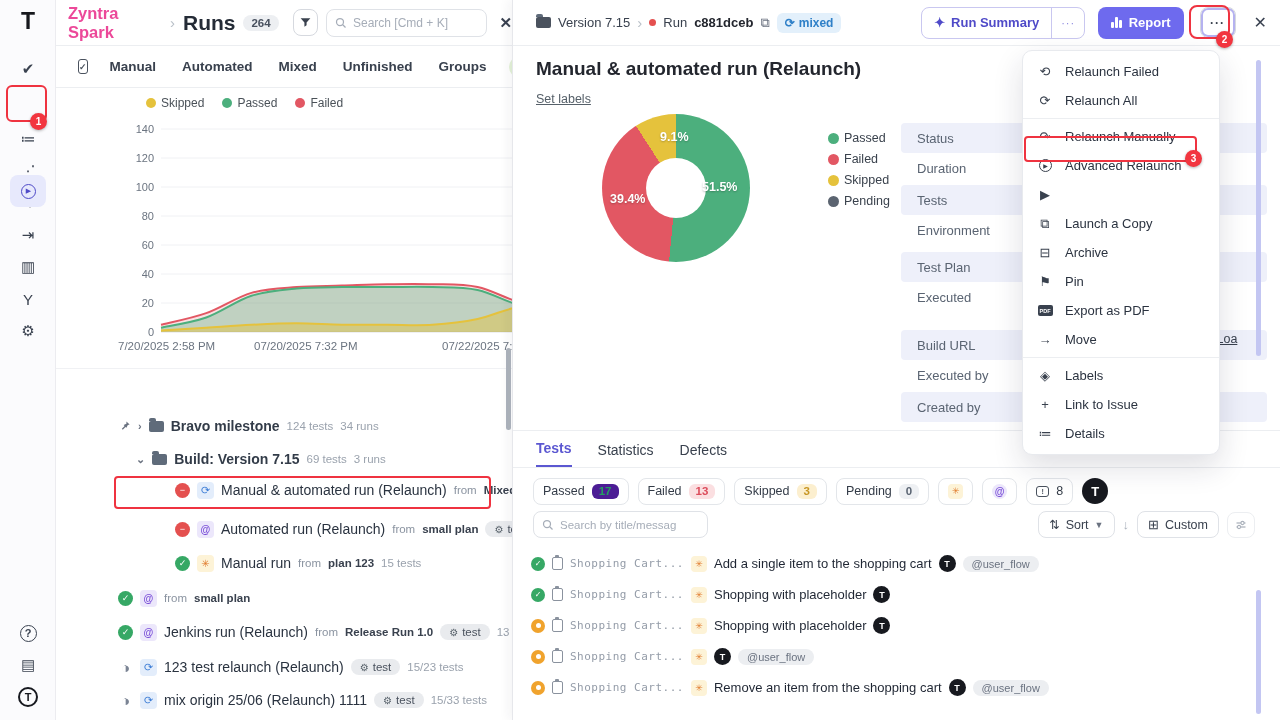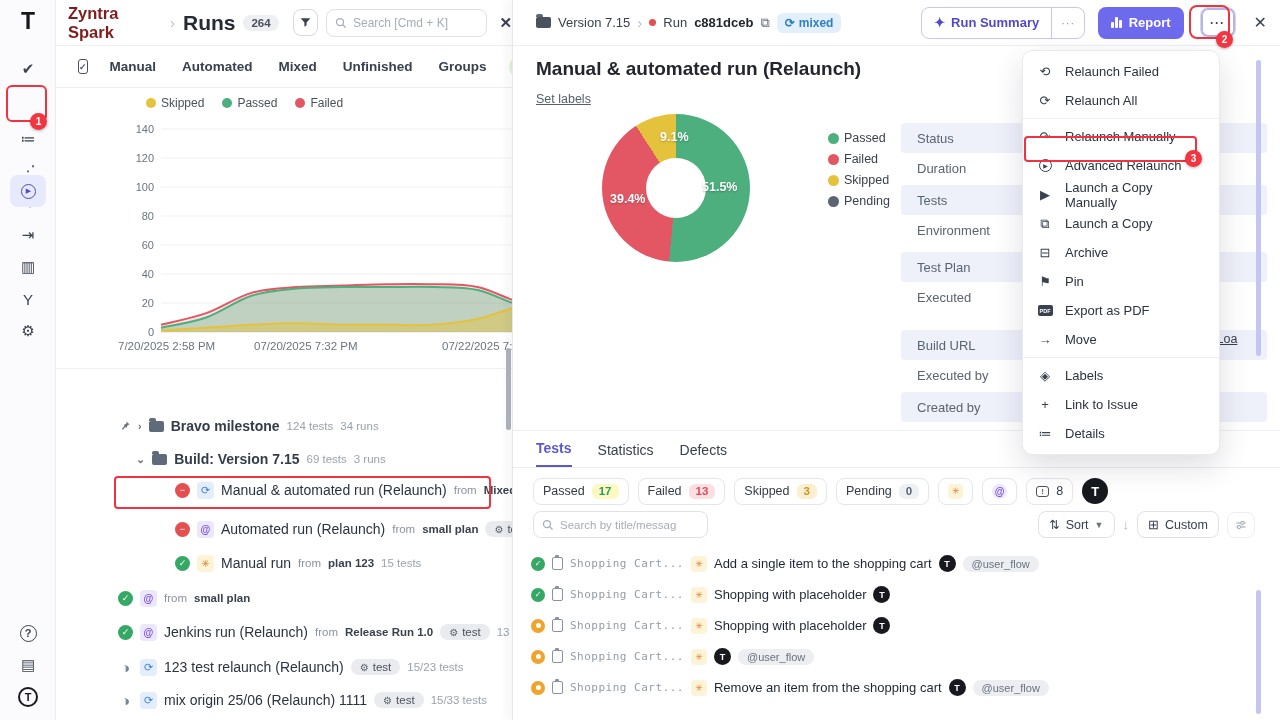--- a/index.html
+++ b/index.html
@@ -11,21 +11,21 @@
   
   .sidebar { left:0; top:0; width:56px; height:720px; background:#fbfbfd; border-right:1px solid #ececf0; z-index:5;}
   .side-logo { left:14px; top:8px; width:28px; height:28px; font-size:23px; font-weight:bold; color:#16181d; text-align:center;}
   .side-ic { width:56px; height:30px; display:flex; align-items:center; justify-content:center; color:#3a4250; font-size:15px; cursor:pointer;}
   .run-active { left:10px; top:87px; width:36px; height:32px; background:#e7e9fc; border-radius:8px; display:flex; align-items:center; justify-content:center;}
   .circle-play { width:15px; height:15px; border:1.6px solid #4f4ac8; border-radius:50%; display:flex; align-items:center; justify-content:center; color:#4f4ac8; font-size:7px; padding-left:1px;}
 
   
   .left-panel { left:56px; top:0; width:456px; height:720px; background:#fff; overflow:hidden; }
   .lp-header { position:absolute; left:0; top:0; width:456px; height:46px; border-bottom:1px solid #eceef1; display:flex; align-items:center; padding-left:12px; gap:8px;}
-  .crumb-proj { color:#7f1d1d; font-size:16.5px; font-weight:bold;}
+  .crumb-proj { color:#ec4899; font-size:16.5px; font-weight:bold;}
   .crumb-sep { color:#b9c0c8; font-size:15px; }
   .crumb-cur { color:#242b36; font-size:21px; font-weight:bold;}
   .count-pill { background:#edeff2; color:#49515f; font-size:11.5px; font-weight:bold; border-radius:10px; padding:2px 8px;}
   .filter-btn { width:27px; height:27px; border:1px solid #d6d9df; border-radius:8px; display:flex; align-items:center; justify-content:center; margin-left:6px; background:#fff;}
   .search-box { width:172px; height:28px; border:1px solid #dfe2e7; border-radius:8px; display:flex; align-items:center; gap:6px; padding:0 8px; background:#fff;}
   .search-box input { border:none; outline:none; width:120px; font-size:12px; color:#39414e; font-family:"Liberation Sans",sans-serif; background:transparent;}
   .search-box input::placeholder { color:#a6adb8; }
   .x-btn { color:#394150; font-size:15px; font-weight:bold; margin-left:4px; cursor:pointer;}
 
   .lp-tabs { position:absolute; left:0; top:46px; width:456px; height:42px; border-bottom:1px solid #eceef1; display:flex; align-items:center; gap:22px; padding-left:22px;}
@@ -96,21 +96,21 @@
   .rp-div1 { position:absolute; left:0; top:430px; width:768px; border-top:1px solid #eceef1;}
   .rp-tabs { position:absolute; left:23px; top:440px; display:flex; gap:26px; align-items:center;}
   .rp-tab { font-size:14px; color:#39414e; padding-bottom:9px; cursor:pointer;}
   .rp-tab.active { color:#5b57d1; font-weight:bold; border-bottom:3px solid #5b57d1;}
   .rp-div2 { position:absolute; left:0; top:467px; width:768px; border-top:1px solid #eceef1;}
 
   .chips-row { position:absolute; left:20px; top:477px; height:28px; display:flex; gap:9px; align-items:center;}
   .chip { border:1px solid #e3e6ea; border-radius:8px; height:27px; display:flex; align-items:center; gap:7px; padding:0 9px; background:#fff; cursor:pointer;}
   .chip-label { font-size:12.5px; color:#333b47;}
   .chip-count { font-size:11.5px; font-weight:bold; border-radius:6px; padding:1.5px 7px;}
-  .cc-green { background:#fef9c3; color:#259d63;} .cc-red { background:#fbdfe1; color:#dc4c5b;}
+  .cc-green { background:#4c1d95; color:#259d63;} .cc-red { background:#fbdfe1; color:#dc4c5b;}
   .cc-yellow { background:#fcefcf; color:#c79623;} .cc-gray { background:#eef0f3; color:#5a6472;}
   .bubble { width:13px; height:11px; border:1.4px solid #4a525e; border-radius:3px; font-size:7px; color:#4a525e; display:flex; align-items:center; justify-content:center; font-weight:bold;}
   .avatar { width:26px; height:26px; background:#17191f; color:#fff; border-radius:50%; font-size:13px; font-weight:bold; display:flex; align-items:center; justify-content:center;}
 
   .search2 { position:absolute; left:20px; top:511px; width:175px; height:27px; border:1px solid #dfe2e7; border-radius:8px; display:flex; align-items:center; gap:6px; padding:0 8px; background:#fff;}
   .search2 input { border:none; outline:none; width:135px; font-size:11.5px; color:#39414e; background:transparent; font-family:"Liberation Sans",sans-serif;}
   .search2 input::placeholder { color:#a6adb8;}
   .sort-row { position:absolute; right:25px; top:511px; height:27px; display:flex; gap:8px; align-items:center;}
   .tool-btn { border:1px solid #dfe2e7; border-radius:8px; height:27px; display:flex; align-items:center; gap:6px; padding:0 10px; font-size:12.5px; color:#39414e; background:#fff; cursor:pointer;}
   .ghost-btn { color:#aab1bb; border:none; background:transparent; font-size:13px; cursor:pointer;}
@@ -559,21 +559,20 @@
         <span>Relaunch Manually</span>
       </div>
       <div class="menu-item">
         <span class="menu-ic">
           <span class="mi-circle">▶</span>
         </span>
         <span>Advanced Relaunch</span>
       </div>
       <div class="menu-item">
         <span class="menu-ic">▶</span>
-        <span>Launch a Copy Manually</span>
       </div>
       <div class="menu-item">
         <span class="menu-ic">⧉</span>
         <span>Launch a Copy</span>
       </div>
       <div class="menu-item">
         <span class="menu-ic">⊟</span>
         <span>Archive</span>
       </div>
       <div class="menu-item">

